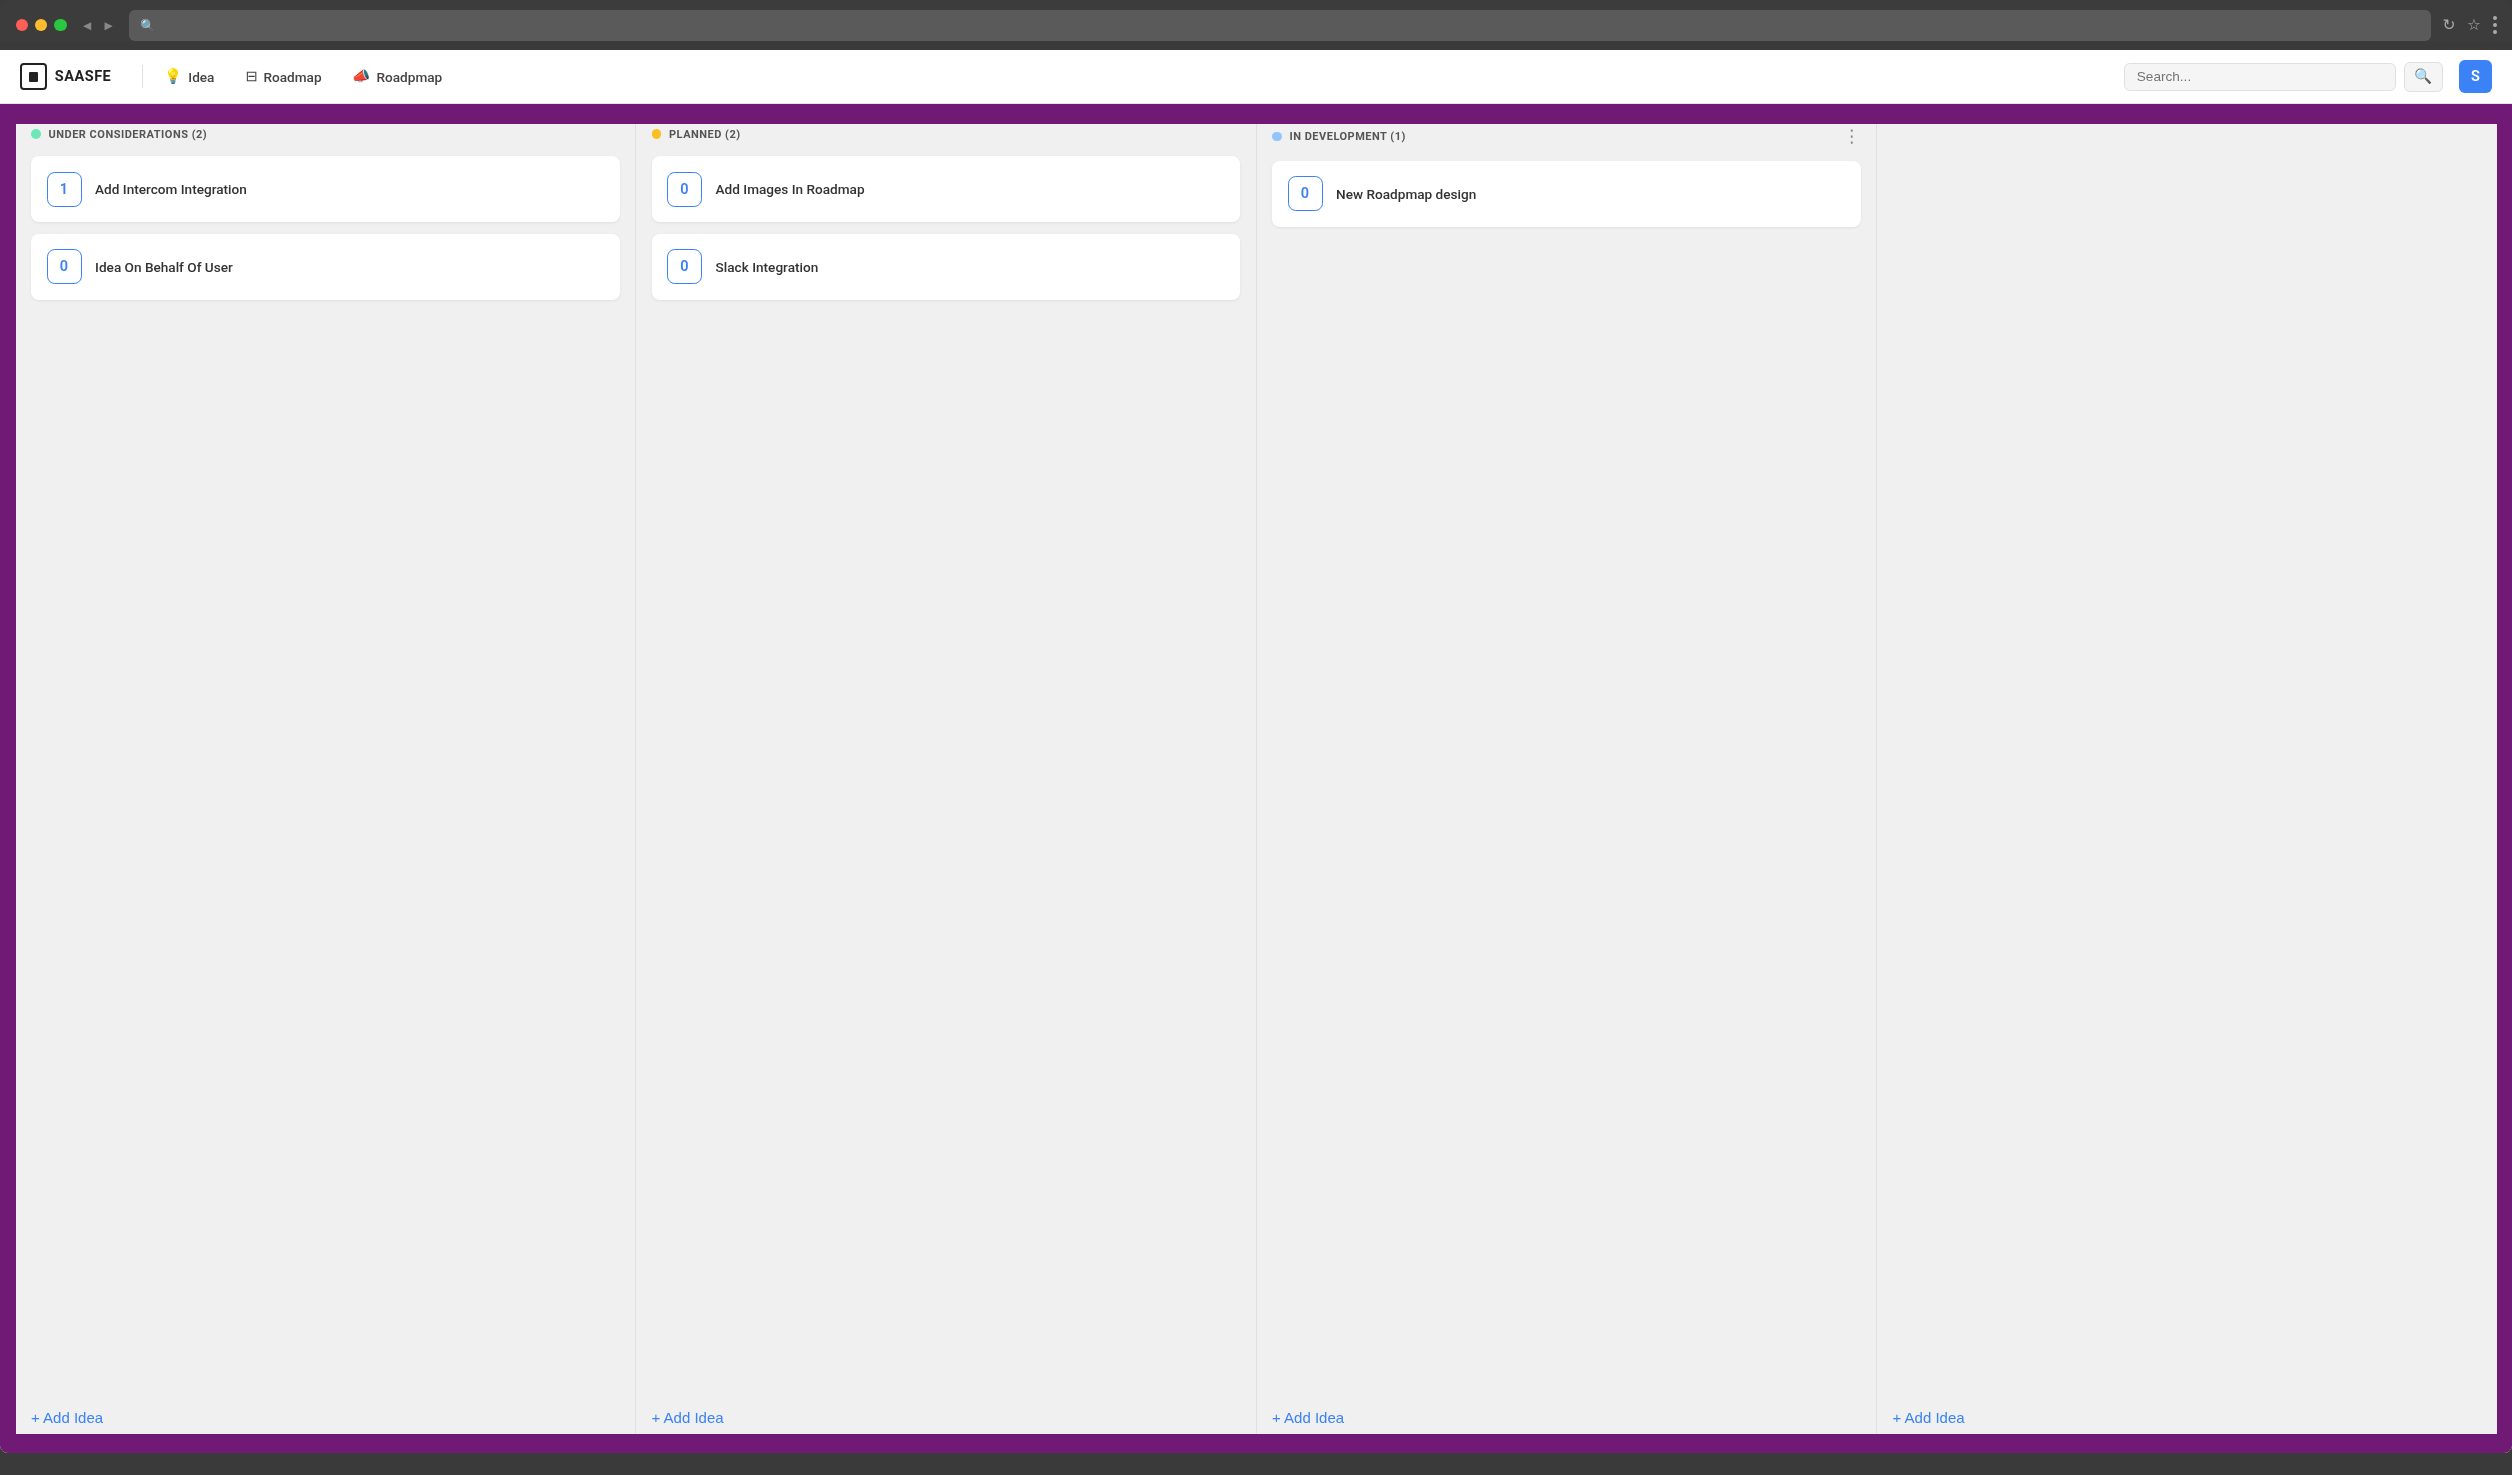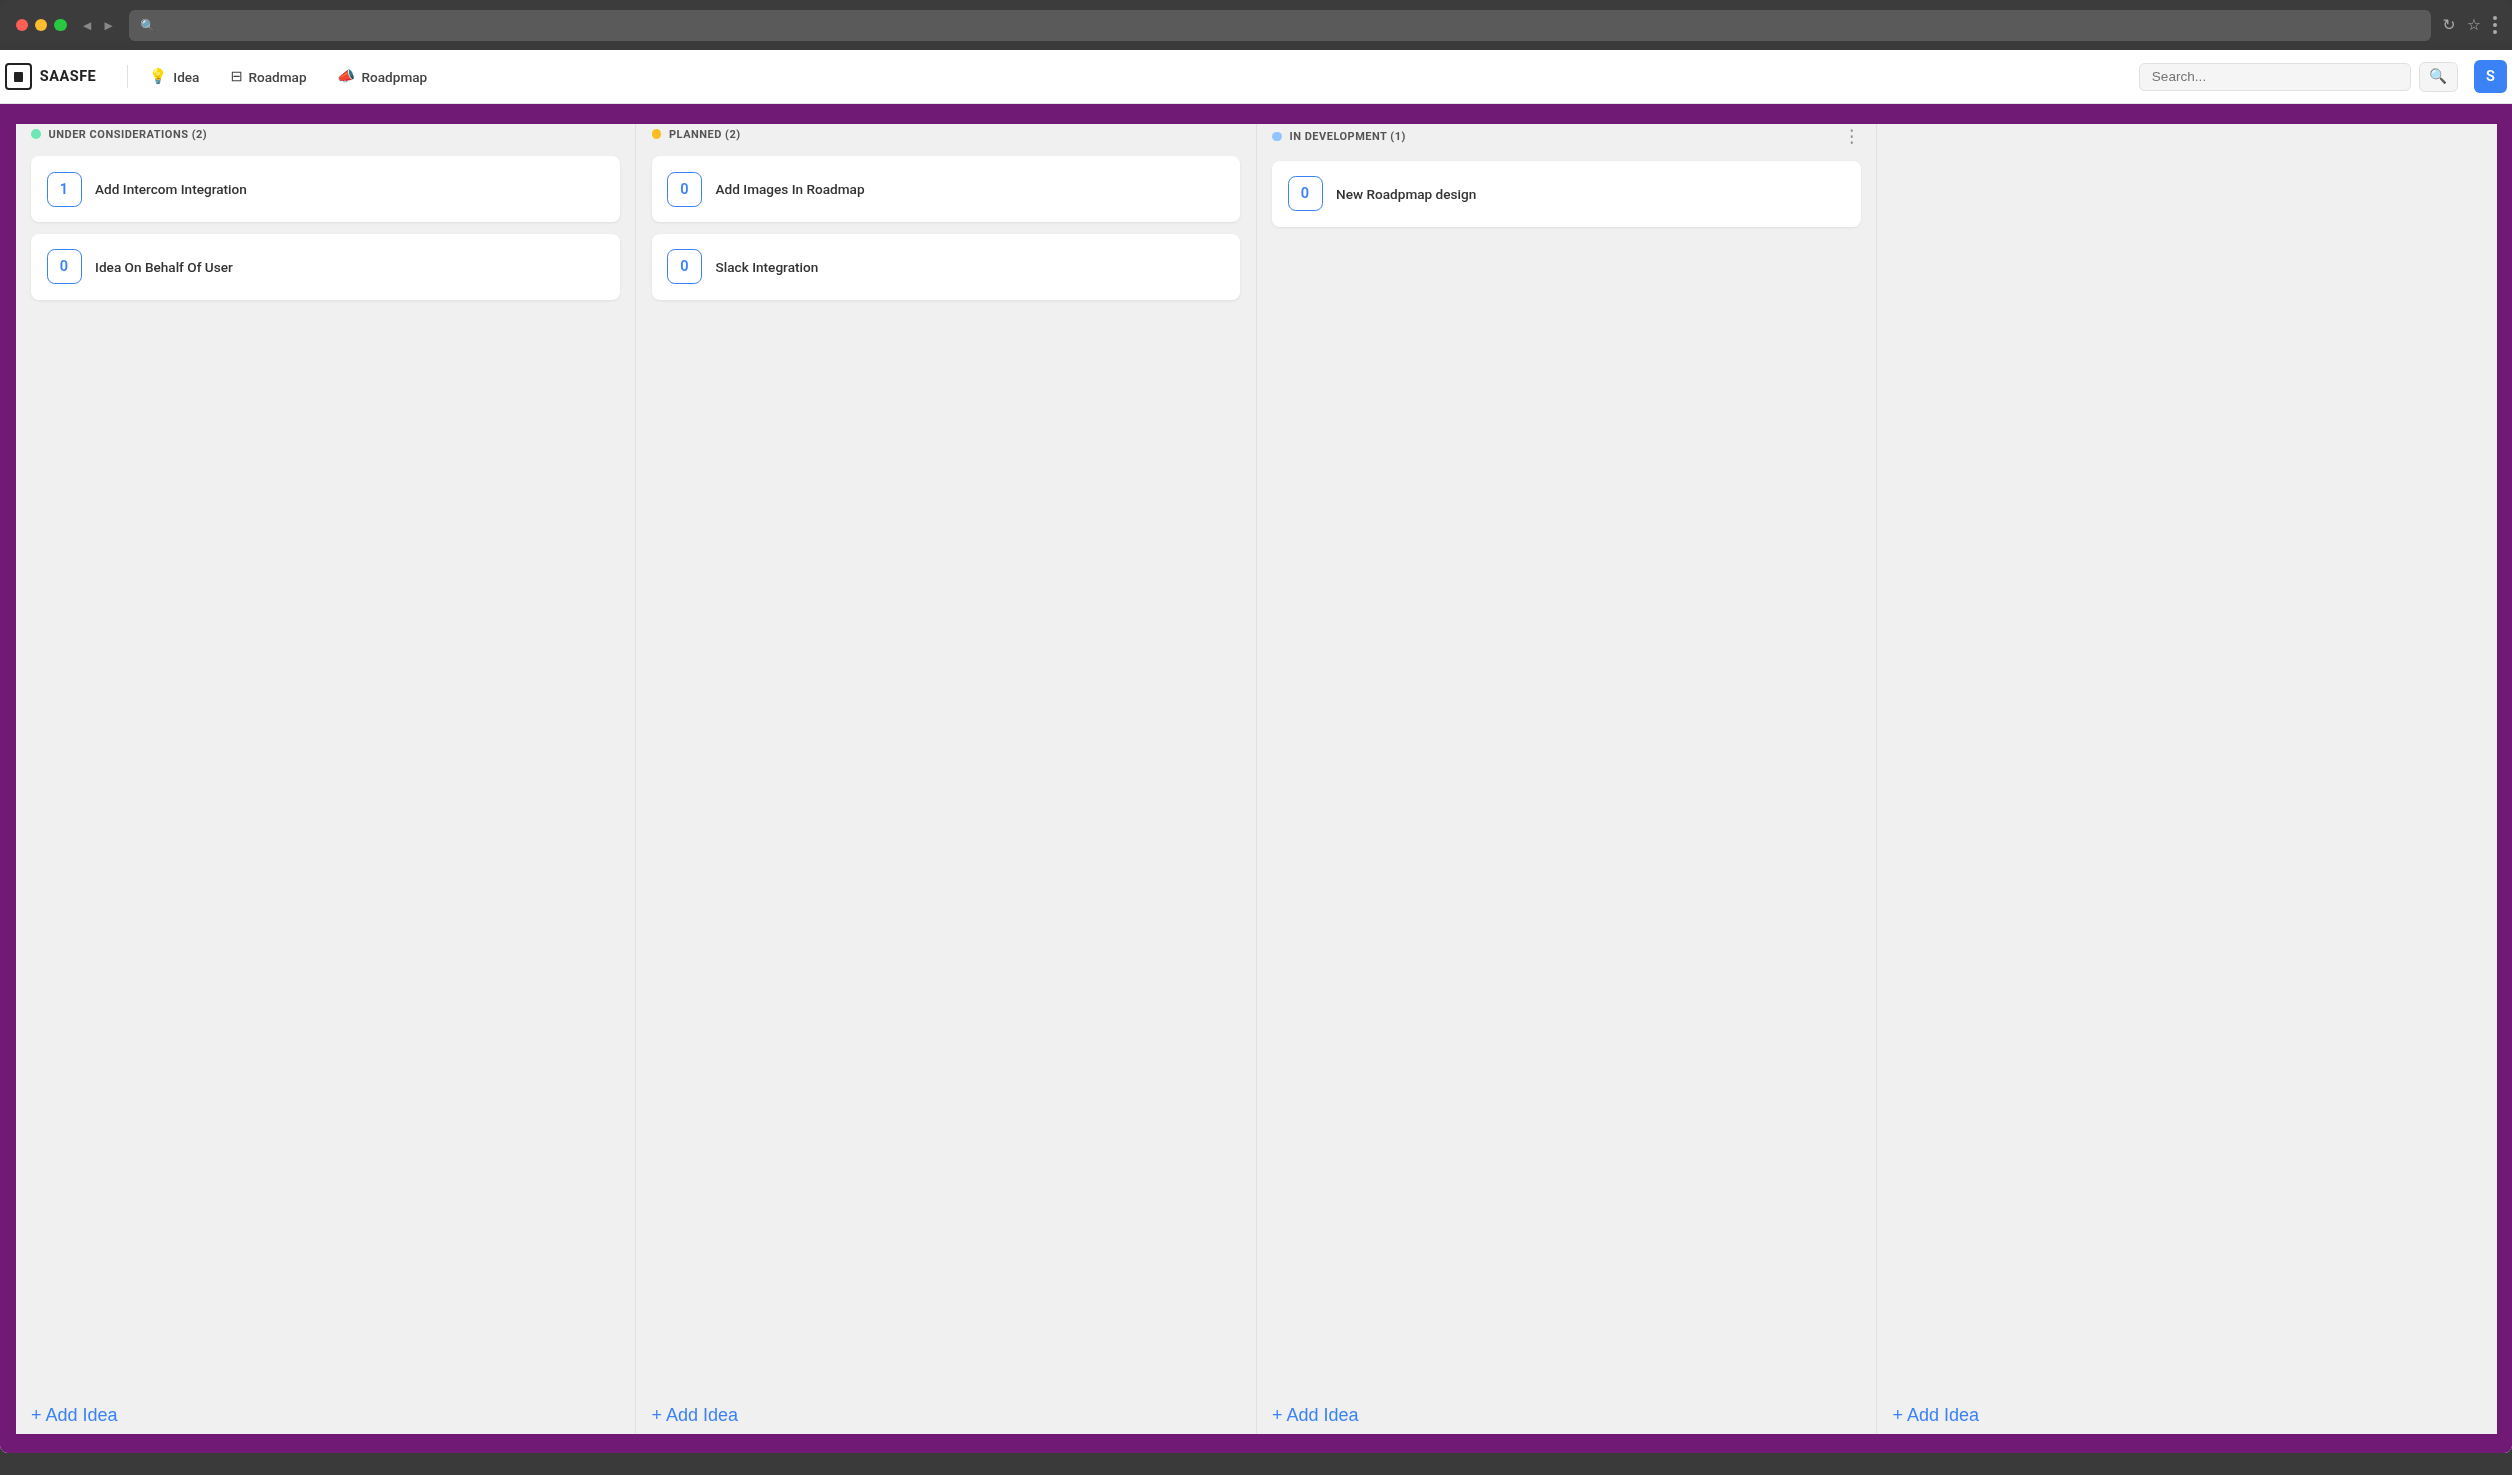--- a/index.html
+++ b/index.html
@@ -89,21 +89,21 @@
       border-radius: 0 0 7.8px 7.8px;
       overflow: hidden;
     }
 
     
     .top-nav {
       background: #ffffff;
       border-bottom: 1px solid #e5e5e5;
       display: flex;
       align-items: center;
-      padding: 0 5px;
+      padding: 0 20px;
       height: 54px;
       gap: 0;
     }
     .logo {
       display: flex;
       align-items: center;
       gap: 7.8px;
       margin-right: 23px;
     }
     .logo-box {
@@ -278,21 +278,21 @@
     }
 
     
     .add-idea-btn {
       margin-top: auto;
       padding: 15.5px 0 7.8px 0;
       display: flex;
       align-items: center;
       gap: 5.8px;
       color: #3b82f6;
-      font-size: 18px;
+      font-size: 15px;
       font-weight: 500;
       cursor: pointer;
       background: none;
       border: none;
     }
 
     .spacer { flex: 1; }
   </style>
 </head>
 <body>

